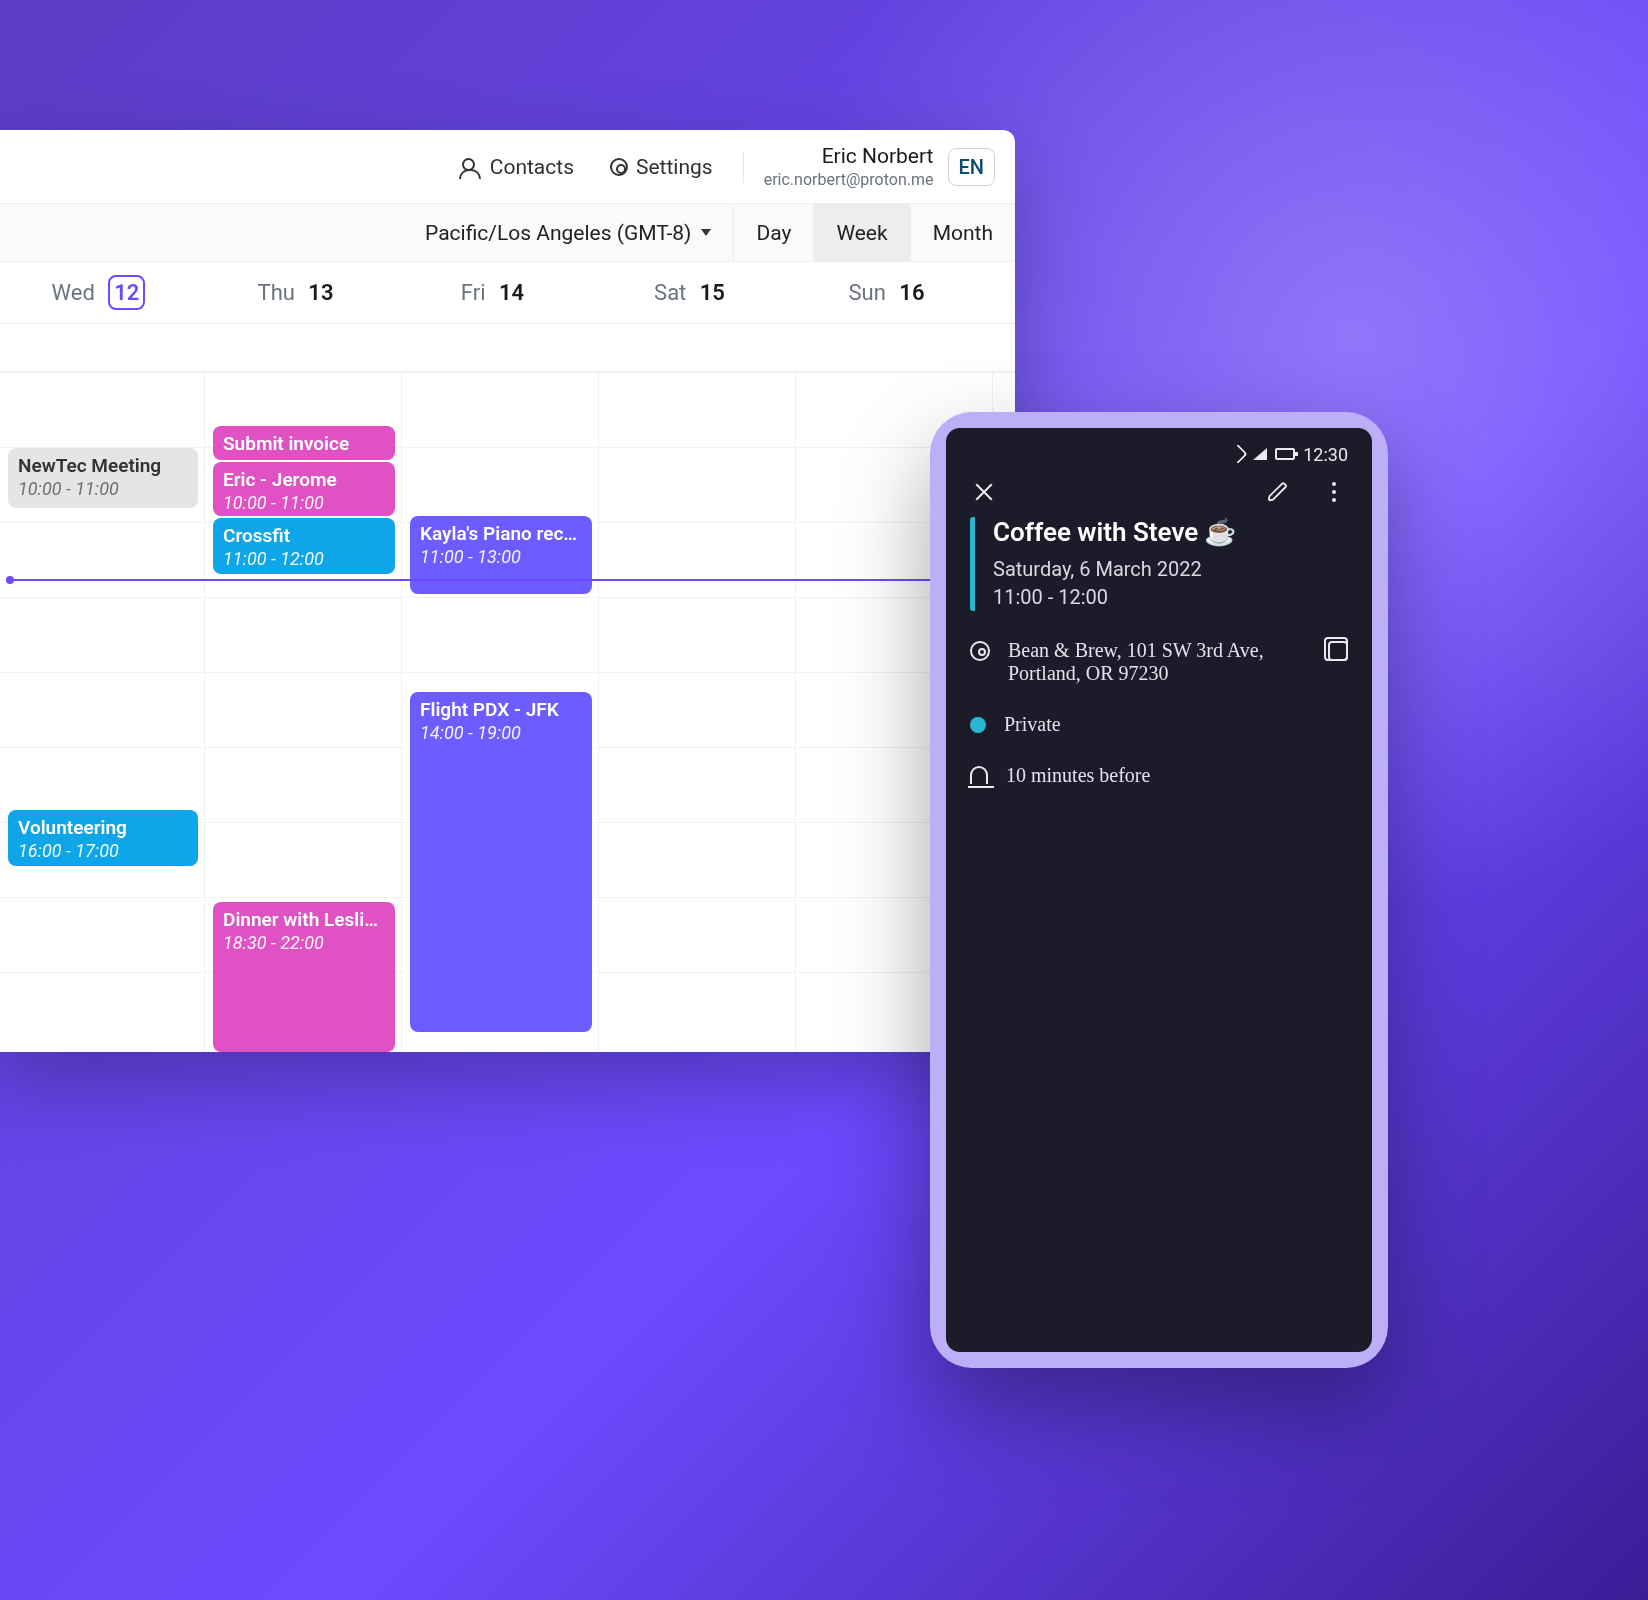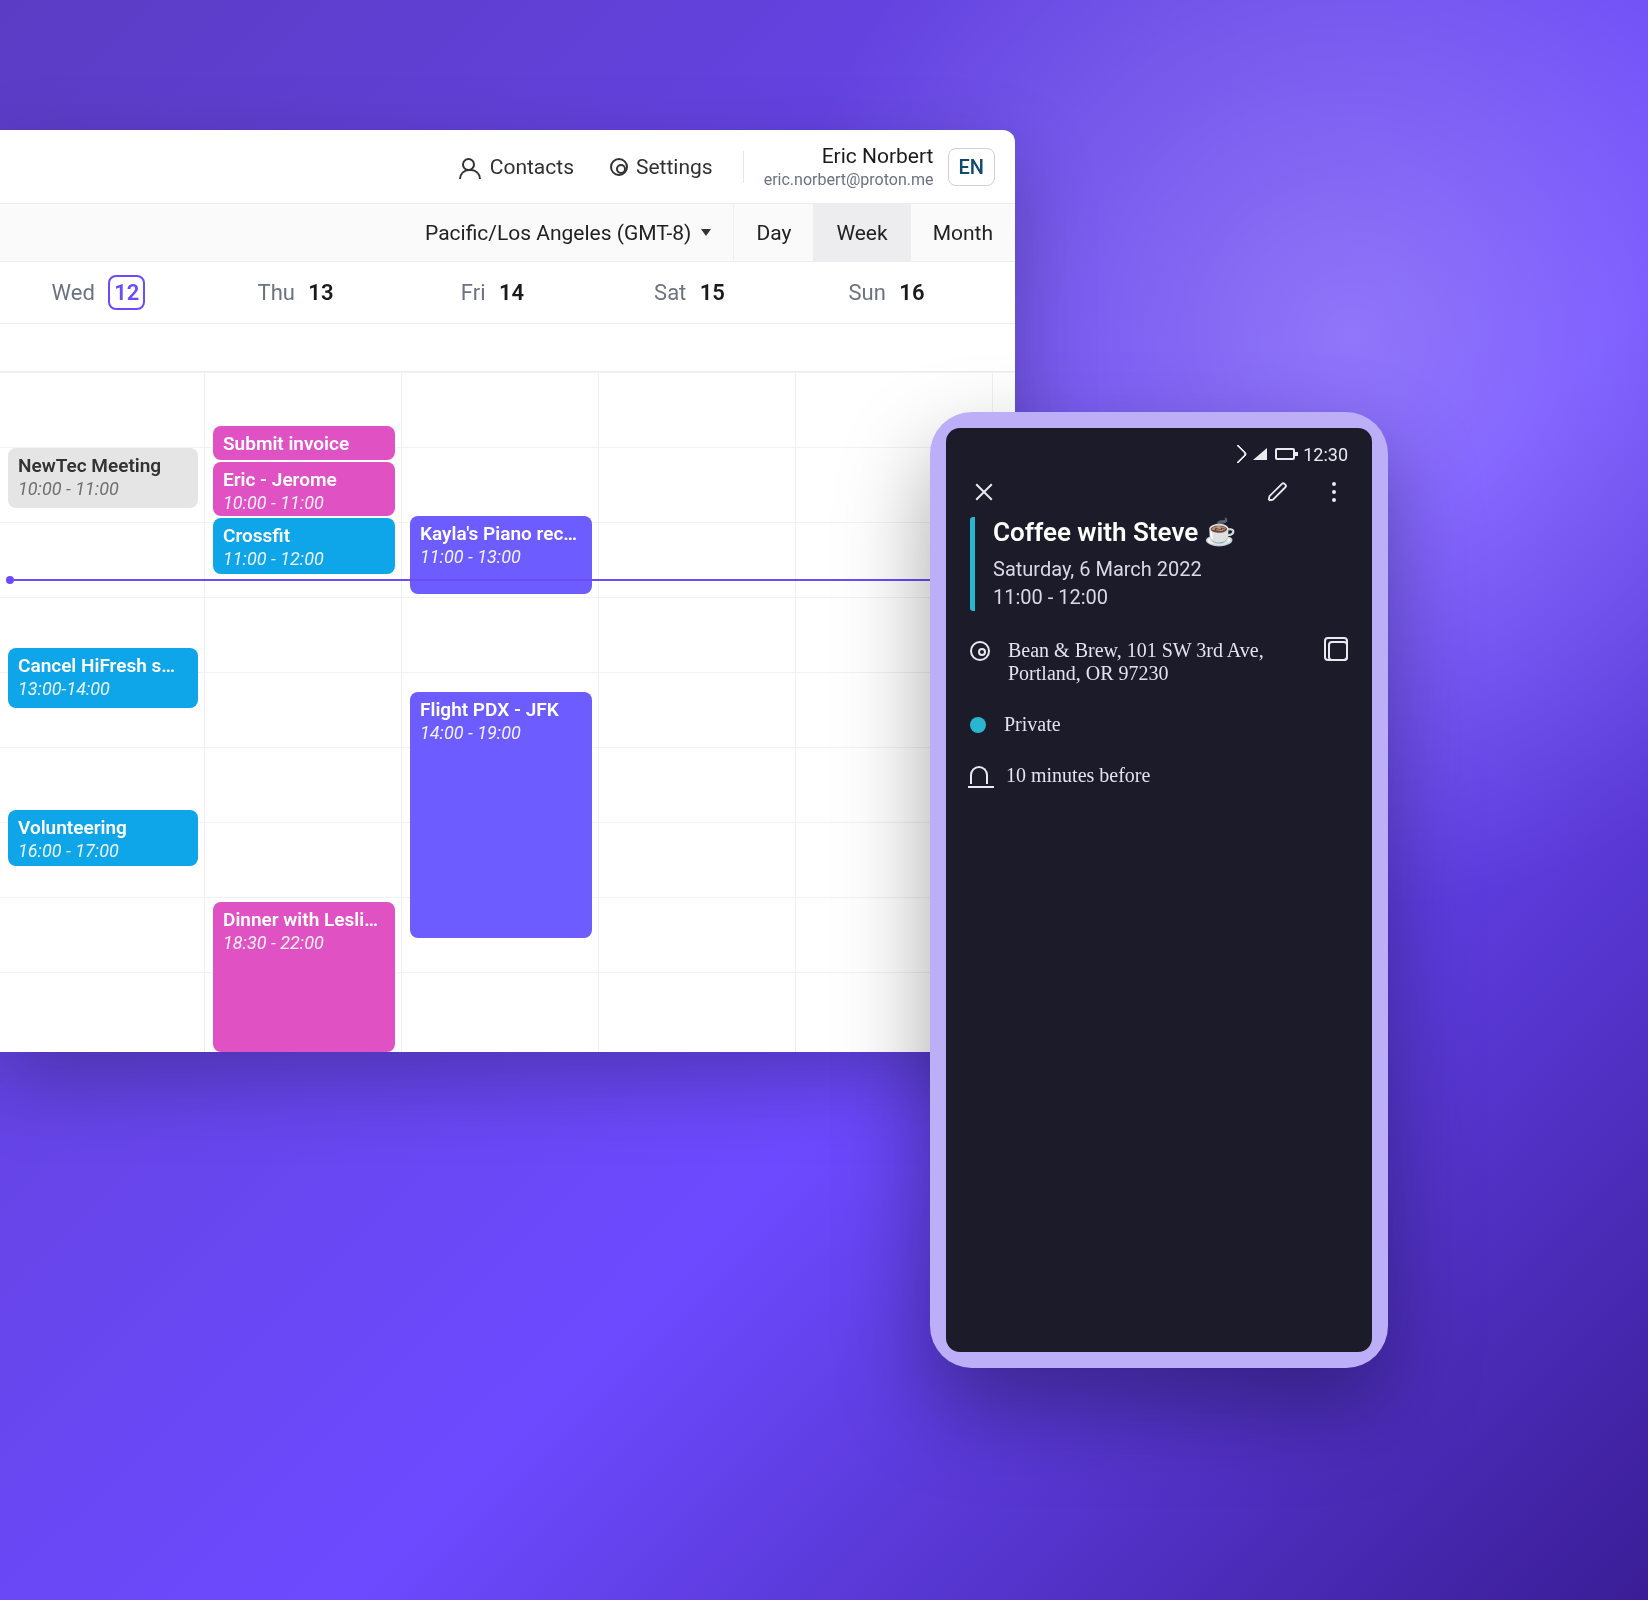--- a/index.html
+++ b/index.html
@@ -385,24 +385,20 @@
         <div></div>
         <div></div>
     </div>
     <div class="now-line"></div>
 
     <div class="daycol" style="flex-basis:205px">
       <div class="ev c-gray" style="top:76px;height:60px">
         <div class="etitle">NewTec Meeting</div>
         <div class="etime">10:00 - 11:00</div>
       </div>
-      <div class="ev c-cyan" style="top:276px;height:60px">
-        <div class="etitle">Cancel HiFresh s…</div>
-        <div class="etime">13:00-14:00</div>
-      </div>
       <div class="ev c-cyan" style="top:438px;height:56px">
         <div class="etitle">Volunteering</div>
         <div class="etime">16:00 - 17:00</div>
       </div>
     </div>
 
     <div class="daycol">
       <div class="ev c-pink" style="top:54px;height:34px">
         <div class="etitle">Submit invoice</div>
       </div>
@@ -418,21 +414,21 @@
         <div class="etitle">Dinner with Leslie…</div>
         <div class="etime">18:30 - 22:00</div>
       </div>
     </div>
 
     <div class="daycol">
       <div class="ev c-indigo" style="top:144px;height:78px">
         <div class="etitle">Kayla's Piano reci…</div>
         <div class="etime">11:00 - 13:00</div>
       </div>
-      <div class="ev c-indigo" style="top:320px;height:246px">
+      <div class="ev c-indigo" style="top:320px;height:340px">
         <div class="etitle">Flight PDX - JFK</div>
         <div class="etime">14:00 - 19:00</div>
       </div>
     </div>
 
     <div class="daycol"></div>
 
     <div class="daycol"></div>
   </div>
 </div>

